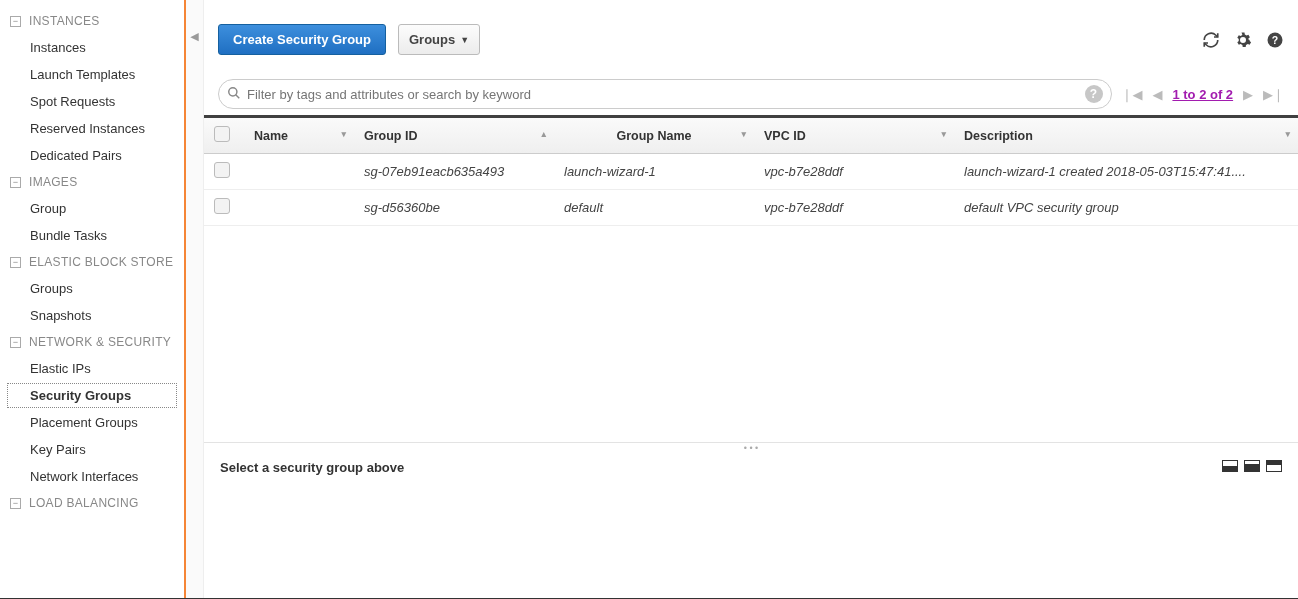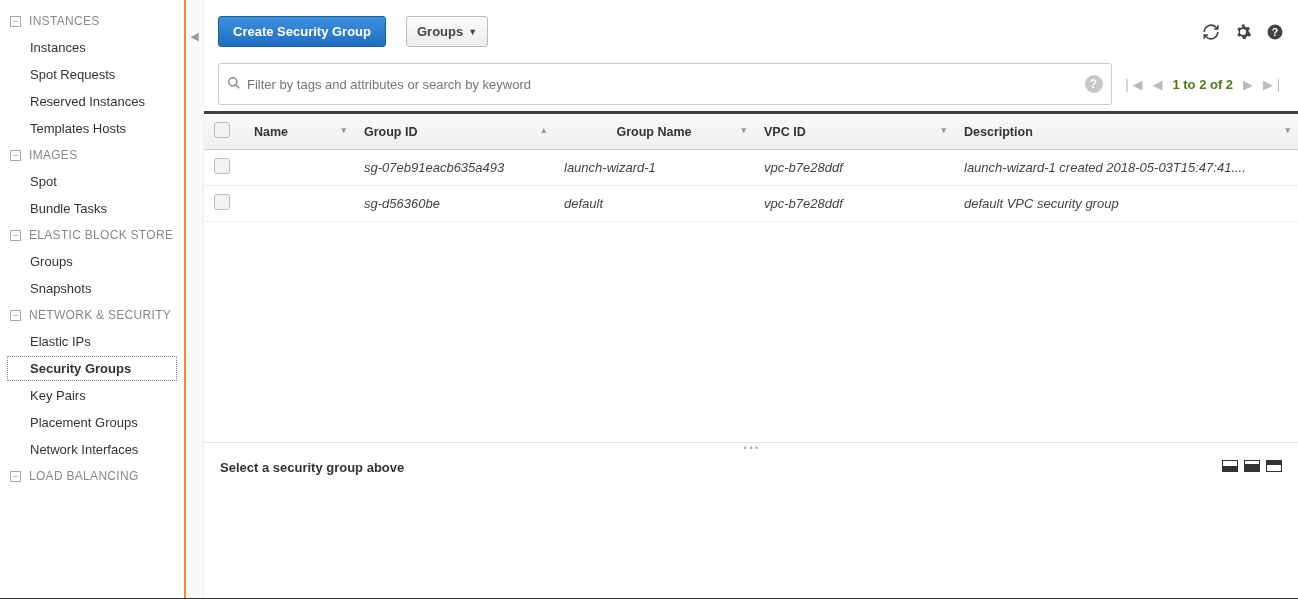--- a/index.html
+++ b/index.html
@@ -76,22 +76,22 @@
   .main {
     flex:1;
     display:flex;
     flex-direction:column;
     height:100%;
     position:relative;
   }
   .toolbar {
     display:flex;
     align-items:center;
-    padding: 16px 14px;
-    gap:20px;
+    padding: 24px 14px;
+    gap:12px;
   }
   .btn-primary {
     background: linear-gradient(#3d8fdd, #1f6fc2);
     border:1px solid #15609f;
     color:#fff;
     font-weight:bold;
     padding:7px 14px;
     border-radius:3px;
     cursor:pointer;
     font-size:13px;
@@ -121,37 +121,37 @@
   
   .filterbar {
     display:flex;
     align-items:center;
     padding: 0 14px 6px 14px;
     gap:10px;
   }
   .search-wrap {
     flex:1;
     border:1px solid #ccc;
-    border-radius:3px;
-    display:flex;
-    align-items:center;
-    padding:11px 8px;
+    border-radius:15px;
+    display:flex;
+    align-items:center;
+    padding:5px 8px;
     color:#888;
     background:#fff;
   }
   .search-wrap input {
     border:none; outline:none; flex:1;
     font-size:13px; color:#333;
   }
   .search-help { width:18px;height:18px;border-radius:50%;background:#c7c7c7;color:#fff;display:inline-flex;align-items:center;justify-content:center;font-size:12px;font-weight:bold;cursor:pointer;margin-left:6px; }
   .pager {
     display:flex; align-items:center; gap:10px;
     color:#aaa;
   }
-  .pager .label { font-weight:bold; color:#4d7c0f; }
+  .pager .label { font-weight:bold; color:#a21caf;text-decoration:underline; }
   .pager span.nav { cursor:pointer; font-size:13px; color:#bbb;}
   
   .table-wrap {
     flex:1;
     overflow:auto;
     border-top:3px solid #404040;
   }
   table { width:100%; border-collapse:collapse; }
   thead th {
     background: linear-gradient(#fafafa,#efefef);
@@ -215,52 +215,53 @@
 
 <div class="container">
 
   <nav class="sidebar">
     <div>
       <div class="sb-group-header">
         <span class="sb-toggle">−</span>
         <span>INSTANCES</span>
       </div>
       <div class="sb-item">Instances</div>
+      <div class="sb-item">Launch Templates</div>
       <div class="sb-item">Spot Requests</div>
       <div class="sb-item">Reserved Instances</div>
-      <div class="sb-item">Templates Hosts</div>
+      <div class="sb-item">Dedicated Pairs</div>
     </div>
 
     <div>
       <div class="sb-group-header">
         <span class="sb-toggle">−</span>
         <span>IMAGES</span>
       </div>
-      <div class="sb-item">Spot</div>
+      <div class="sb-item">Group</div>
       <div class="sb-item">Bundle Tasks</div>
     </div>
 
     <div>
       <div class="sb-group-header">
         <span class="sb-toggle">−</span>
         <span>ELASTIC BLOCK STORE</span>
       </div>
       <div class="sb-item">Groups</div>
       <div class="sb-item">Snapshots</div>
     </div>
 
     <div>
       <div class="sb-group-header">
         <span class="sb-toggle">−</span>
         <span>NETWORK &amp; SECURITY</span>
       </div>
       <div class="sb-item">Elastic IPs</div>
       <div class="sb-item active">Security Groups</div>
+      <div class="sb-item">Placement Groups</div>
       <div class="sb-item">Key Pairs</div>
-      <div class="sb-item">Placement Groups</div>
       <div class="sb-item">Network Interfaces</div>
     </div>
 
     <div>
       <div class="sb-group-header">
         <span class="sb-toggle">−</span>
         <span>LOAD BALANCING</span>
       </div>
     </div>
   </nav>

